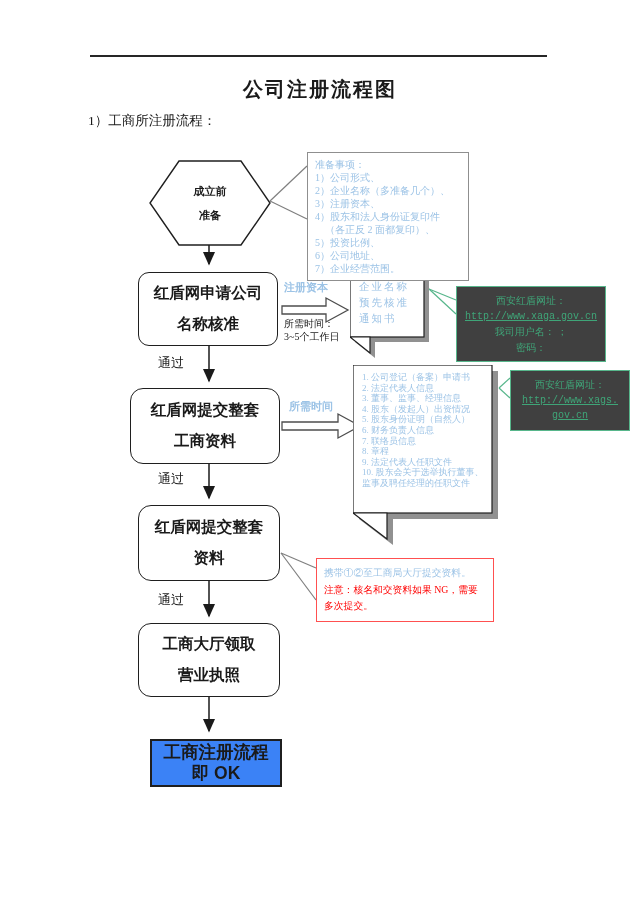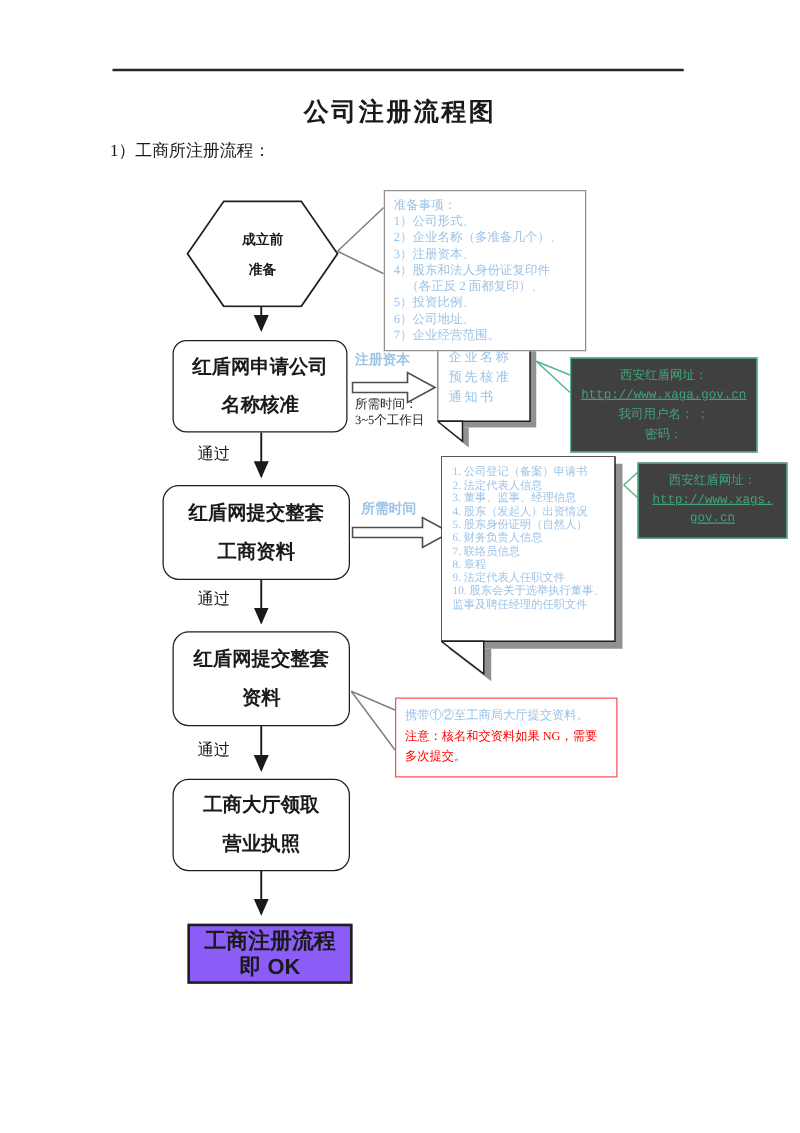--- a/index.html
+++ b/index.html
@@ -11,21 +11,21 @@
   .green{color:#3FA578;}
   .red{color:#FF0000;}
   .u{text-decoration:underline;}
   .topline{position:absolute;left:90px;top:55px;width:457px;border-top:2px solid #262626;}
   .title{position:absolute;left:0;top:76px;width:640px;text-align:center;
          font-size:20px;font-weight:bold;letter-spacing:2px;}
   .section{position:absolute;left:88px;top:112px;font-size:13.5px;}
   .stepbox{position:absolute;border:1.6px solid #1f1f1f;border-radius:13px;background:#fff;
            display:flex;flex-direction:column;align-items:center;justify-content:center;
            gap:10px;font-weight:bold;font-size:15.5px;text-align:center;z-index:2;}
-  .finalbox{position:absolute;border:2px solid #1f1f1f;background:#8b5cf6;display:flex;
+  .finalbox{position:absolute;border:2px solid #1f1f1f;background:#3b82f6;display:flex;
             flex-direction:column;align-items:center;justify-content:center;
             font-weight:bold;font-size:17.5px;line-height:21px;text-align:center;z-index:2;}
   .hextext{position:absolute;display:flex;flex-direction:column;align-items:center;
            justify-content:center;gap:9px;font-weight:bold;font-size:11px;z-index:2;}
   .callout{position:absolute;background:#fff;border:1px solid #8f8f8f;padding:5px 7px;
            font-size:10px;line-height:13px;z-index:2;}
   .greenbox{position:absolute;background:#404040;border:1.2px solid #57B68B;padding:6px 8px;
             font-size:10px;line-height:15.5px;z-index:2;text-align:center;}
   .redbox{position:absolute;background:#fff;border:1.2px solid #FF5050;padding:6px 7px;
           font-size:9.8px;line-height:16.5px;z-index:2;}

